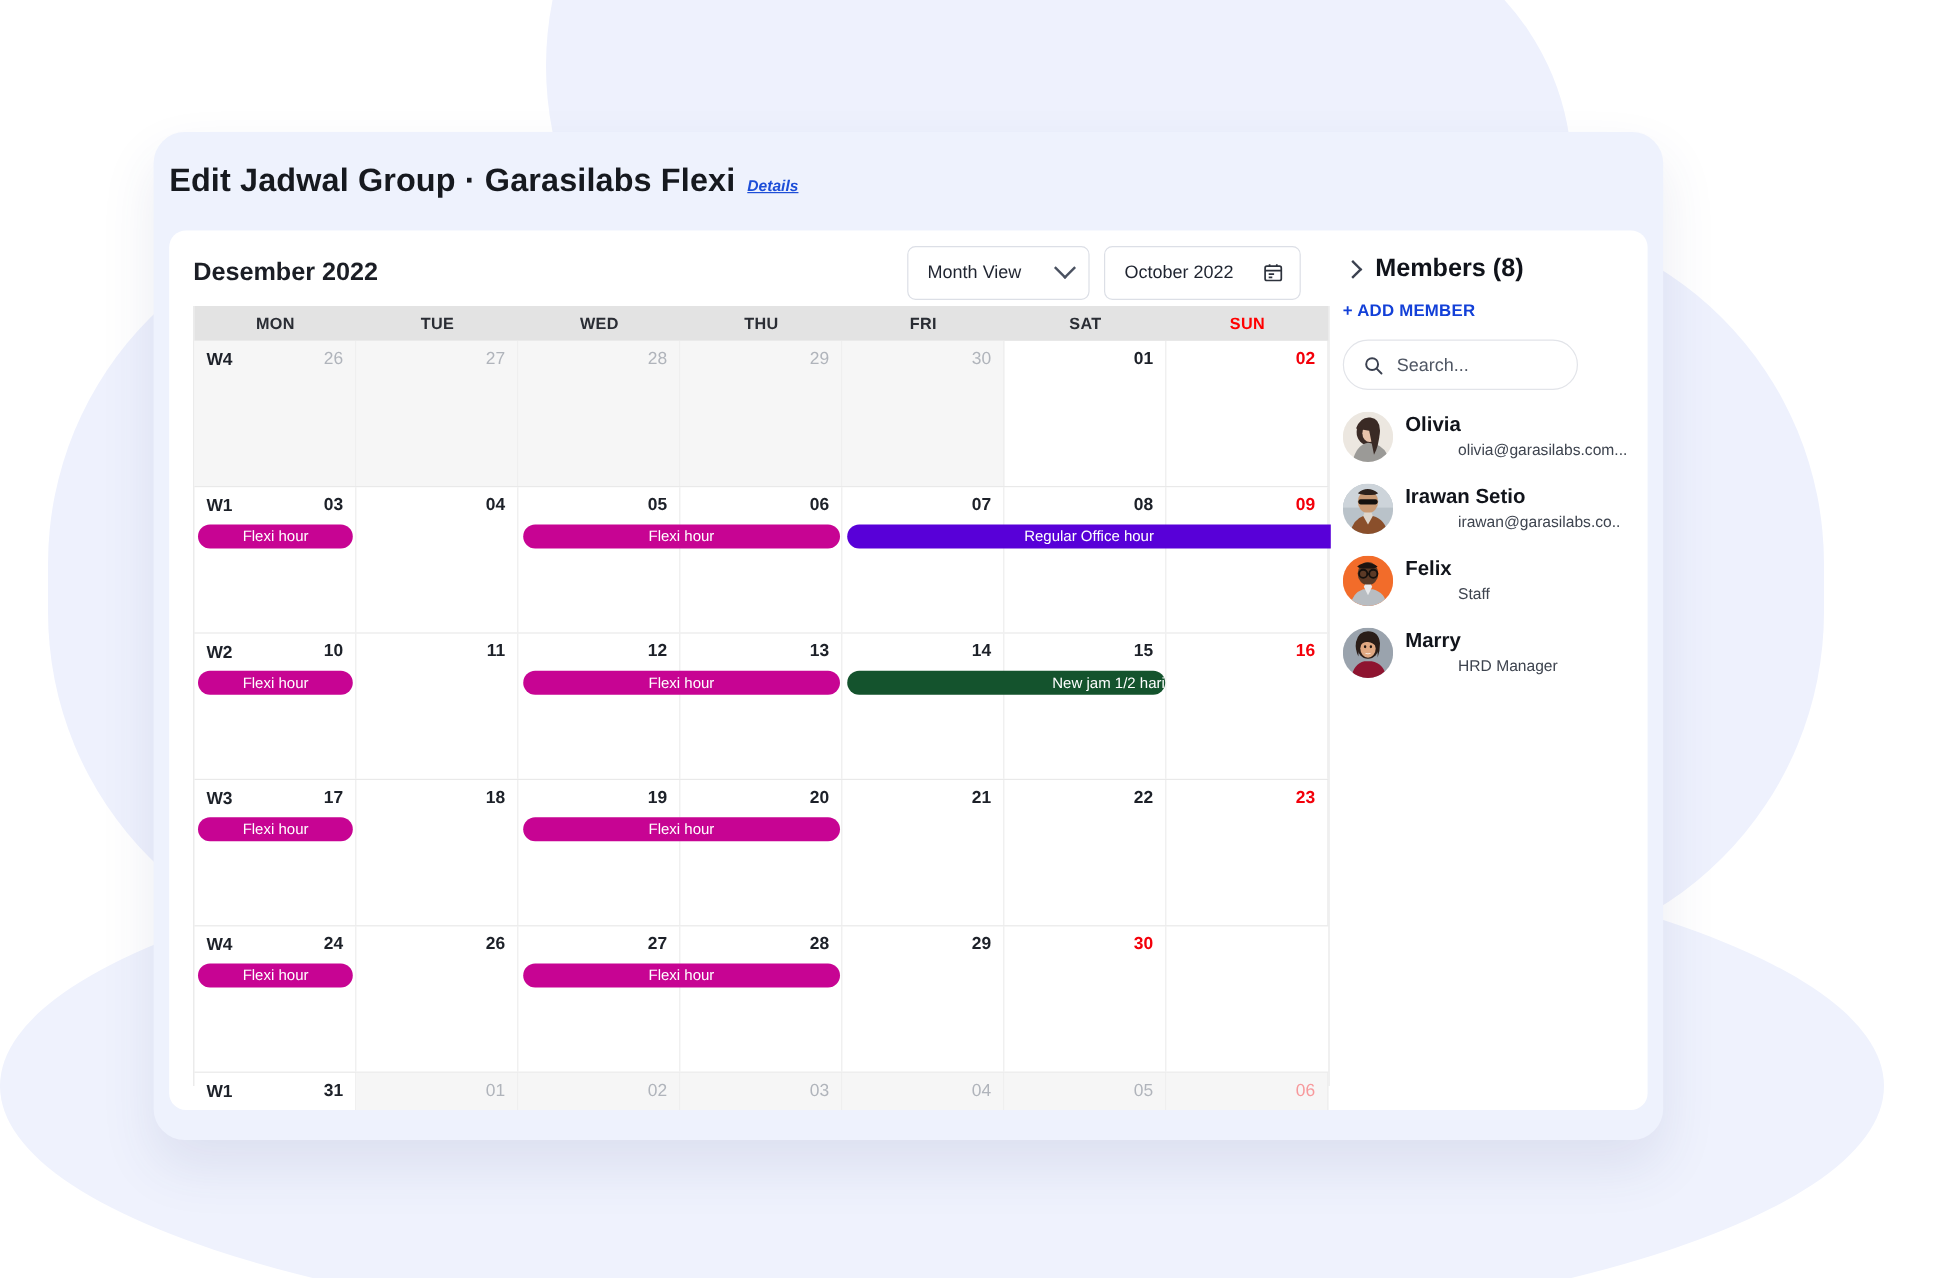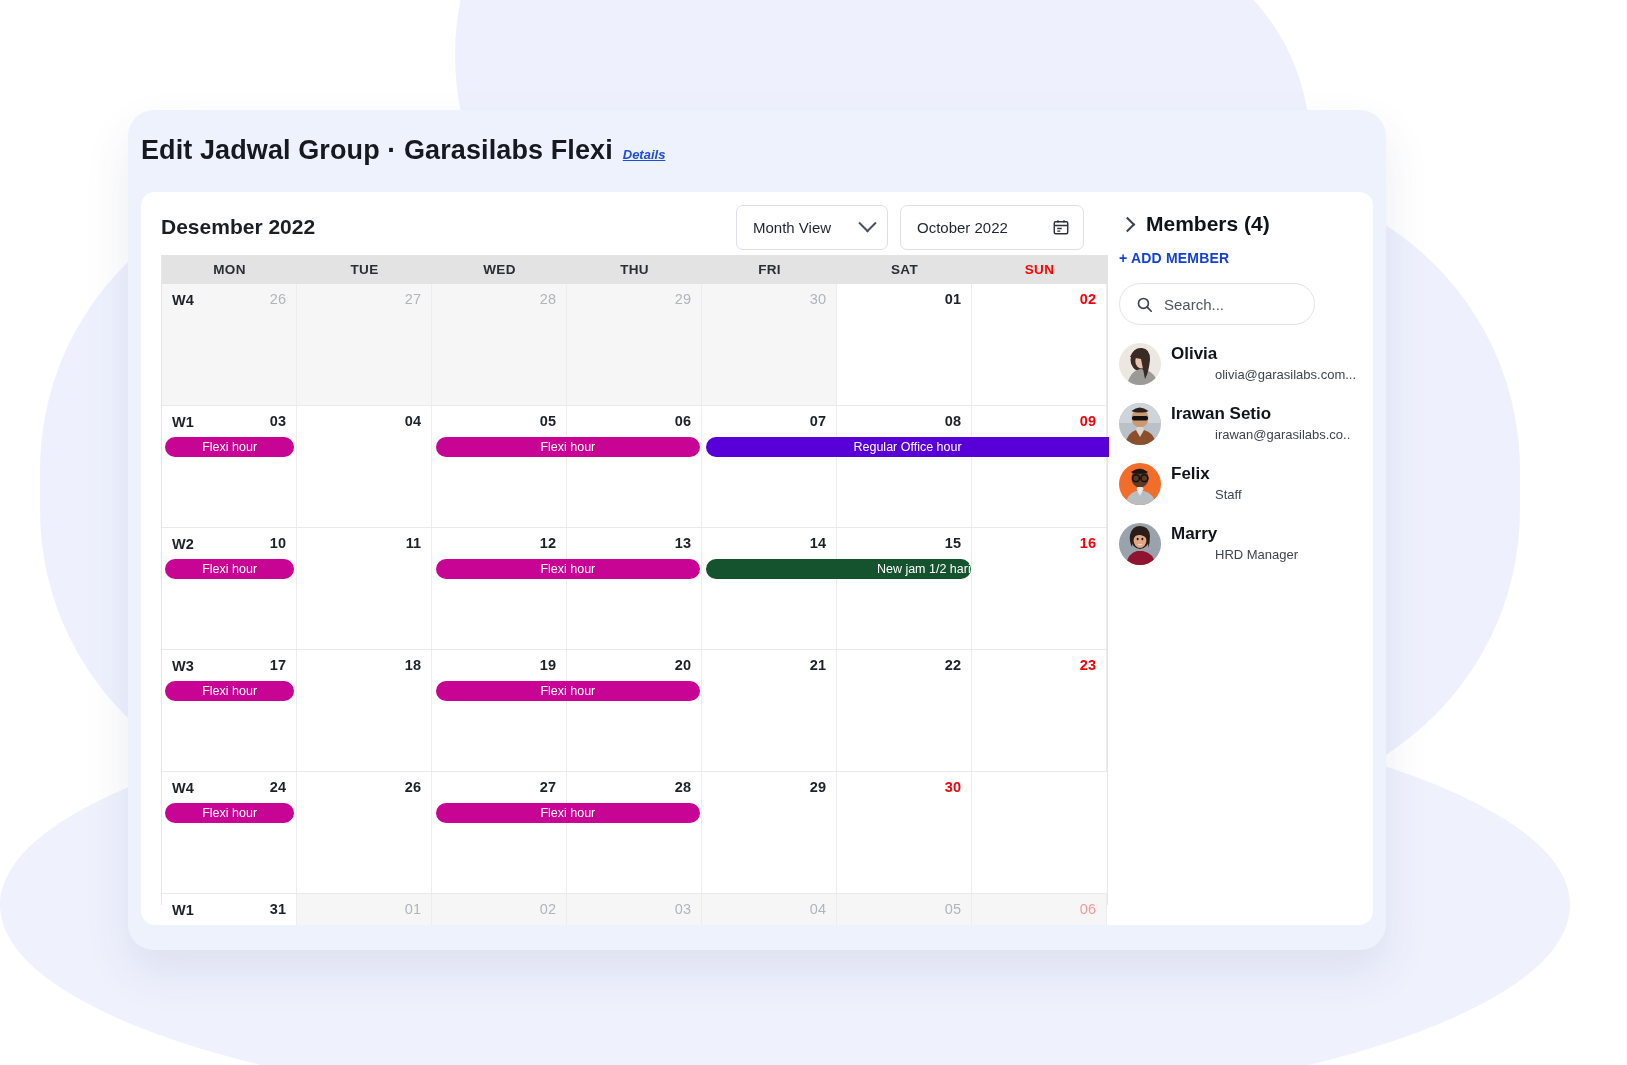--- a/index.html
+++ b/index.html
@@ -136,21 +136,21 @@
     cursor: pointer;
     margin-right: 12px;
   }
   .chev {
     width: 13px; height: 13px;
     border-right: 2px solid #4a5160;
     border-bottom: 2px solid #4a5160;
     transform: rotate(45deg) translate(-3px,-3px);
   }
   .date-box {
-    width: 184px;
+    width: 164px;
     height: 45px;
     border: 1px solid #dcdfe6;
     border-radius: 7px;
     background: #fff;
     display: flex;
     align-items: center;
     justify-content: space-between;
     padding: 0 13px 0 16px;
     font-size: 15px;
     color: #1f2430;
@@ -554,21 +554,21 @@
                 <span class="day-num reddim">06</span>
               </div>
               <div class="events"></div>
             </div>
           </div>
       </div>
 
       <div class="members">
         <div class="members-head">
           <span class="mh-chev"></span>
-          <span class="members-title">Members (4)</span>
+          <span class="members-title">Members (8)</span>
         </div>
 
         <div class="add-member">+ ADD MEMBER</div>
 
         <div class="search-box">
           <svg width="17" height="17" viewBox="0 0 24 24" fill="none" stroke="#3b4150" stroke-width="2.3">
             <circle cx="10.5" cy="10.5" r="7"></circle>
             <line x1="15.8" y1="15.8" x2="21.5" y2="21.5" stroke-linecap="round"></line>
           </svg>
           <input type="text" placeholder="Search..." style="">

